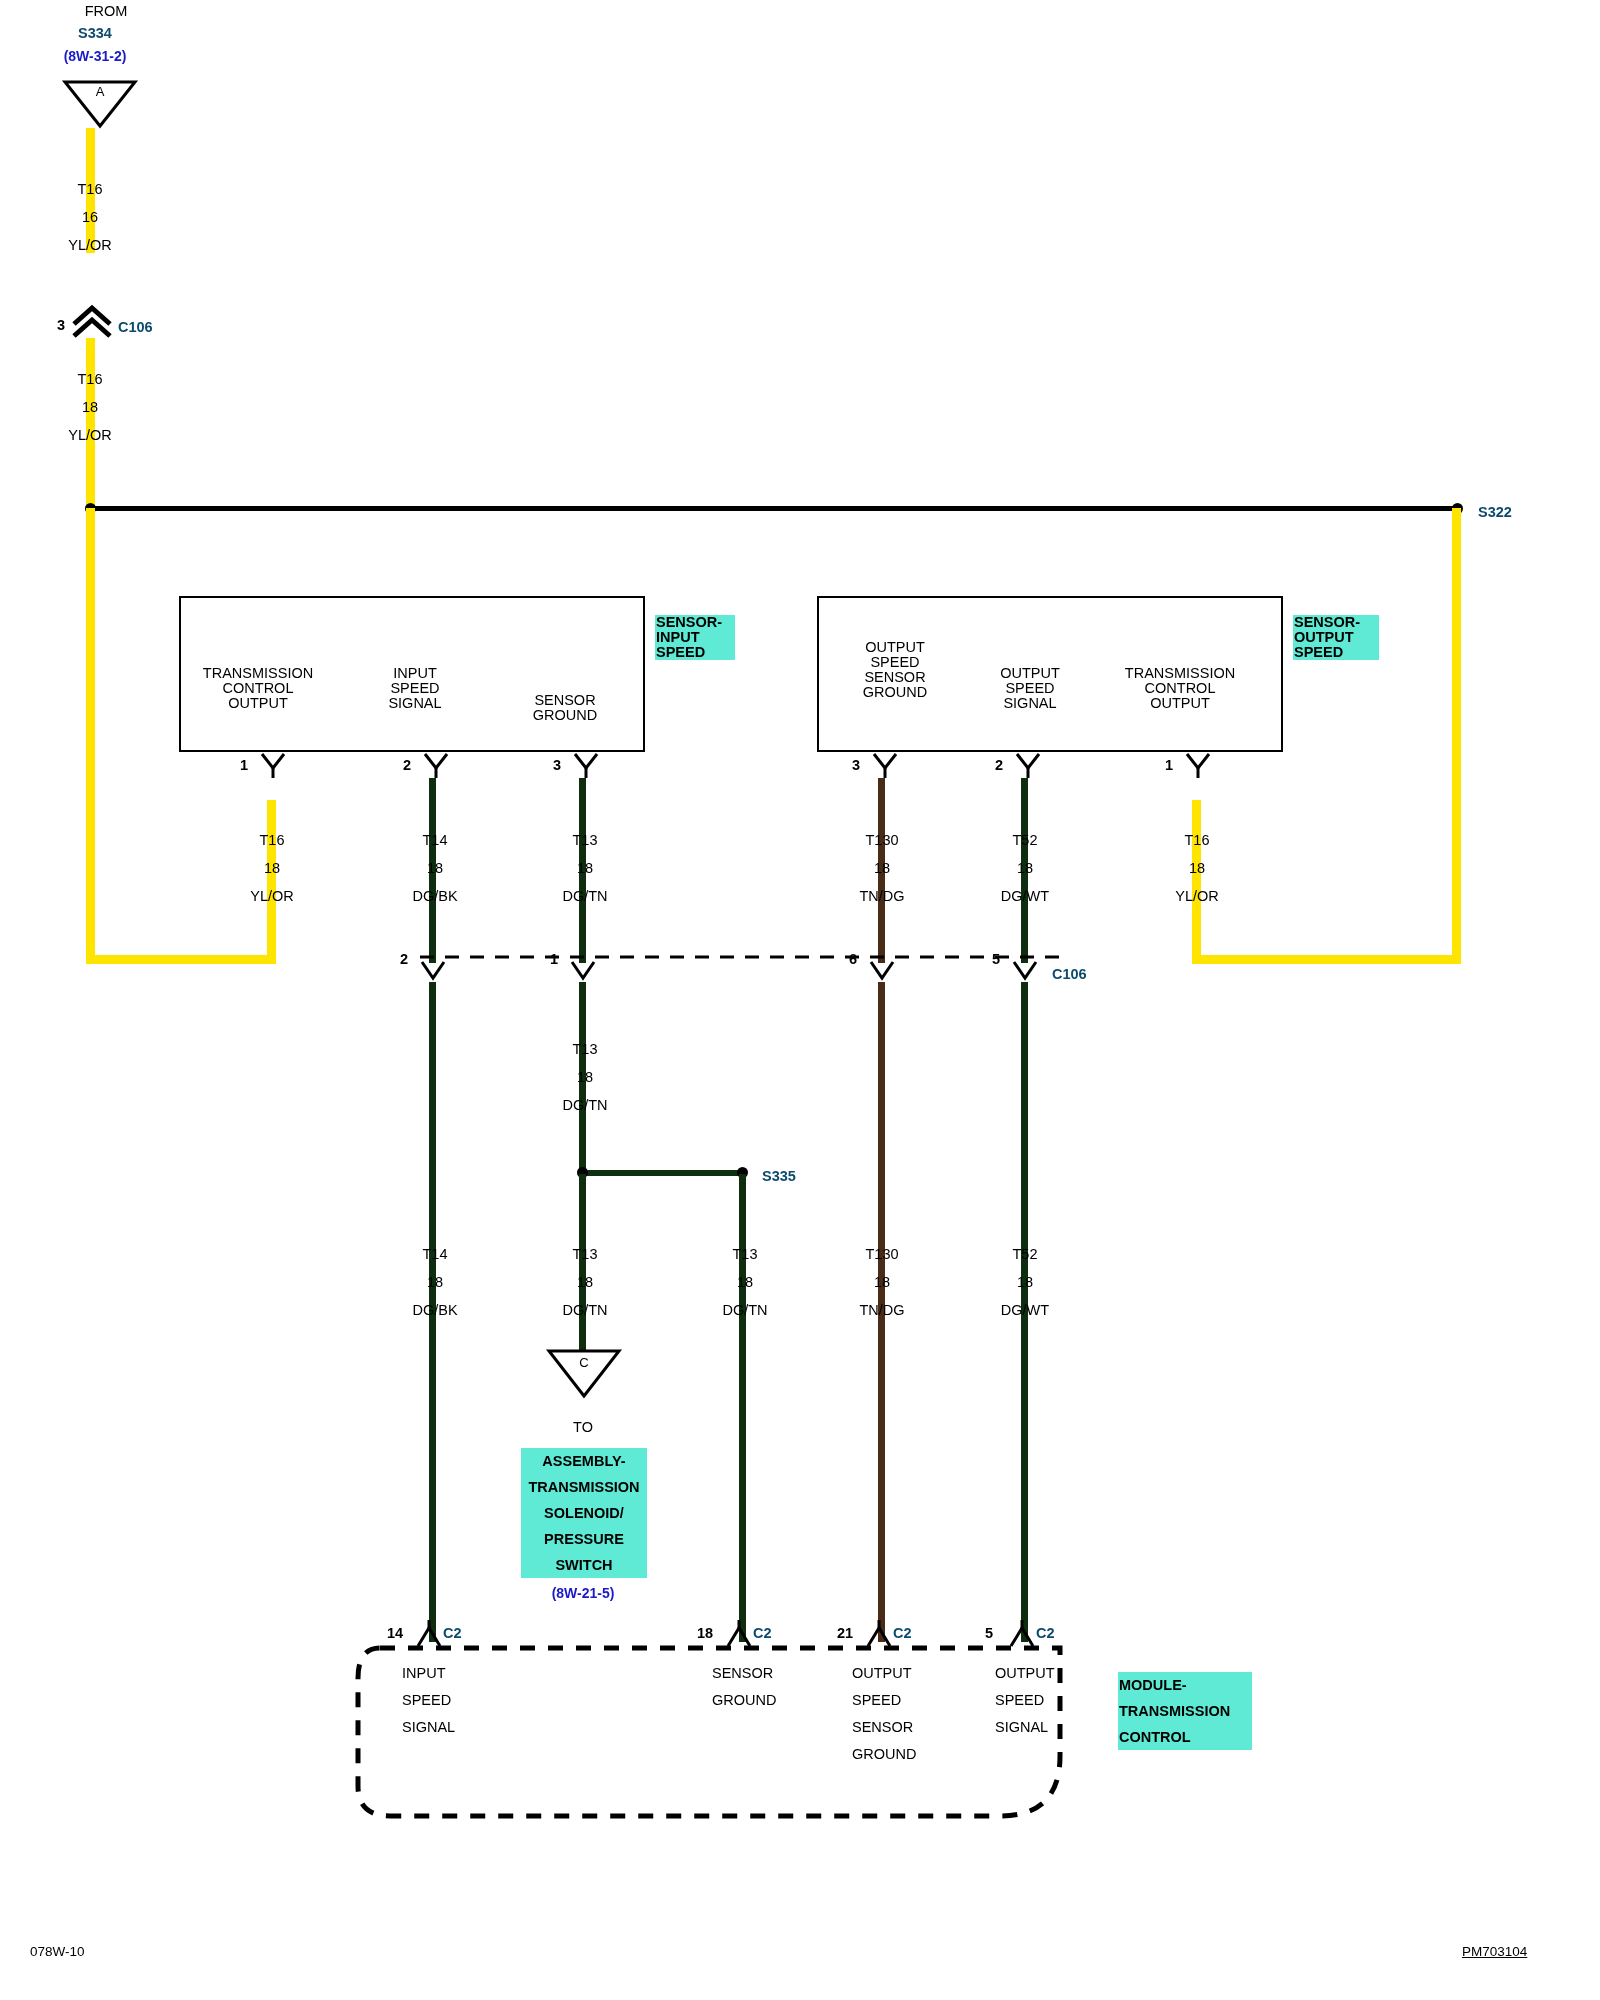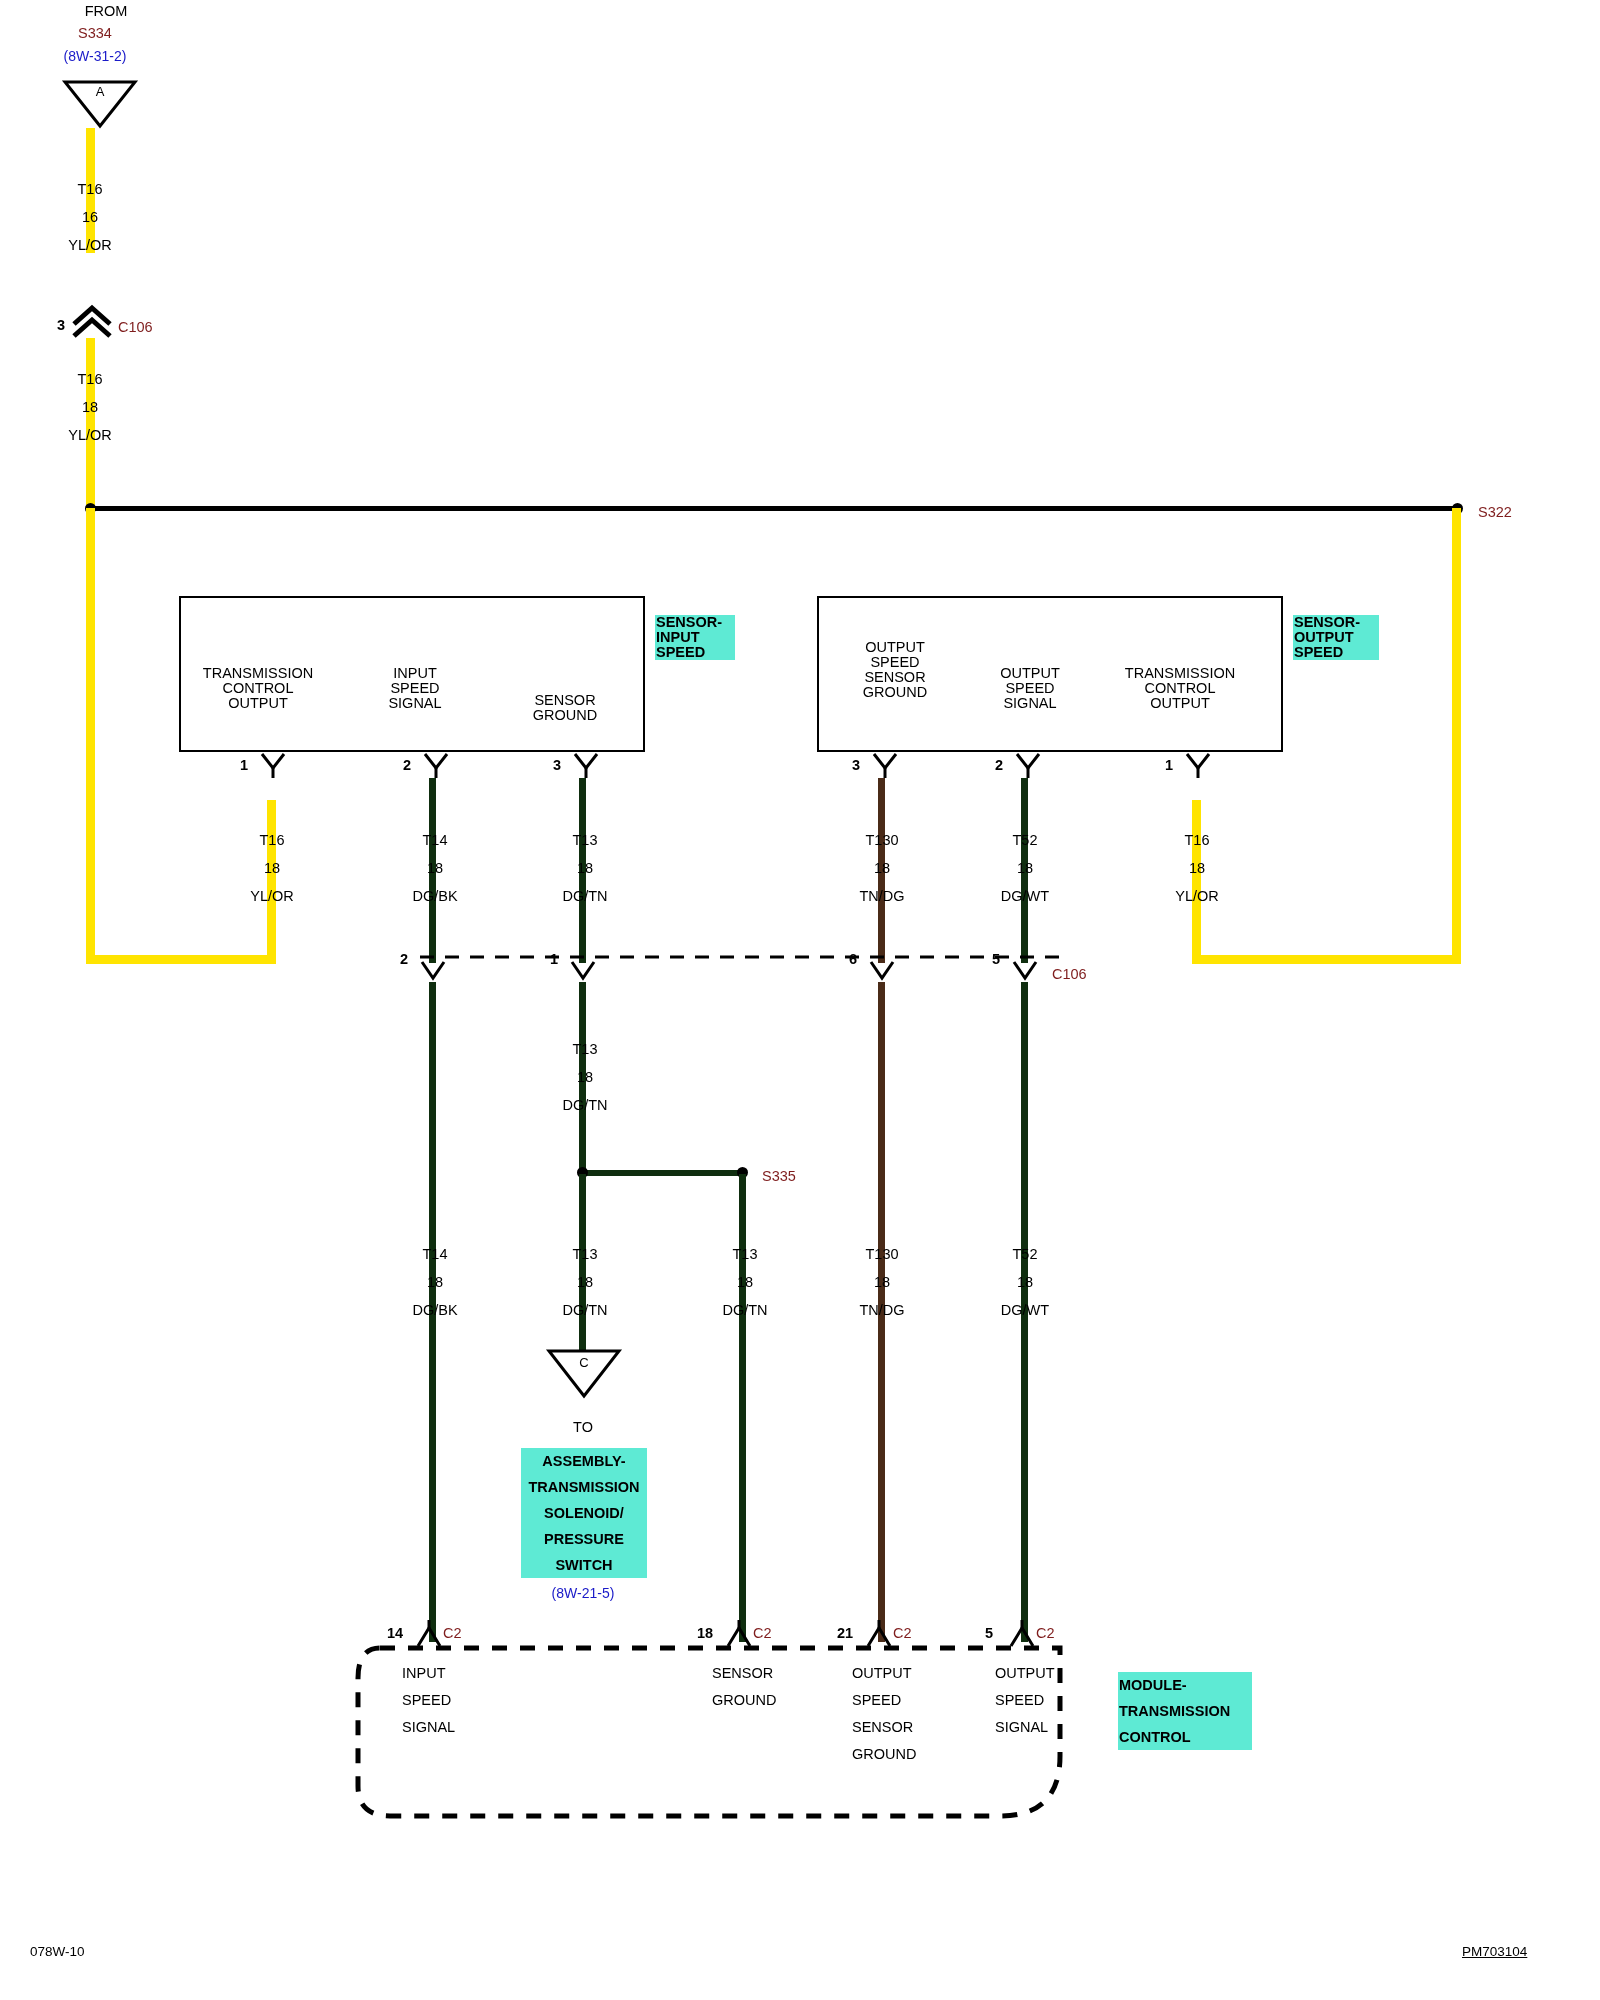--- a/index.html
+++ b/index.html
@@ -2,22 +2,22 @@
 <html><head>
 <meta charset="utf-8">
 <style>
   html,body{margin:0;padding:0;background:#ffffff;}
   body{width:1600px;height:2000px;font-family:"Liberation Sans",sans-serif;color:#000;}
   #sheet{position:relative;width:1600px;height:2000px;overflow:hidden;}
   .abs{position:absolute;}
   .txt{font-size:14.5px;line-height:15px;white-space:pre;color:#000;}
   .bold{font-weight:bold;}
   .hl{background:#5eead4;font-weight:bold;color:#000;padding:0 1px;}
-  .blue{color:#1a1ac8;font-weight:normal;font-size:14px;}
-  .green{color:#7f1d1d;font-weight:normal;}
+  .blue{color:#1a1ac8;font-weight:bold;font-size:14px;}
+  .green{color:#0c4a6e;font-weight:bold;}
   .ctr{text-align:center;}
   .wire{position:absolute;}
   .w-yel{background:#ffe400;}
   .w-dg{background:#0f2e0f;}
   .w-tn{background:#4a2b18;}
   .w-blk{background:#000;}
   .boxline{position:absolute;border:2.5px solid #000;box-sizing:border-box;}
   .dot{position:absolute;width:11px;height:11px;border-radius:50%;background:#000;}
   svg{position:absolute;overflow:visible;}
   .footer{position:absolute;font-size:13.5px;color:#000;}

